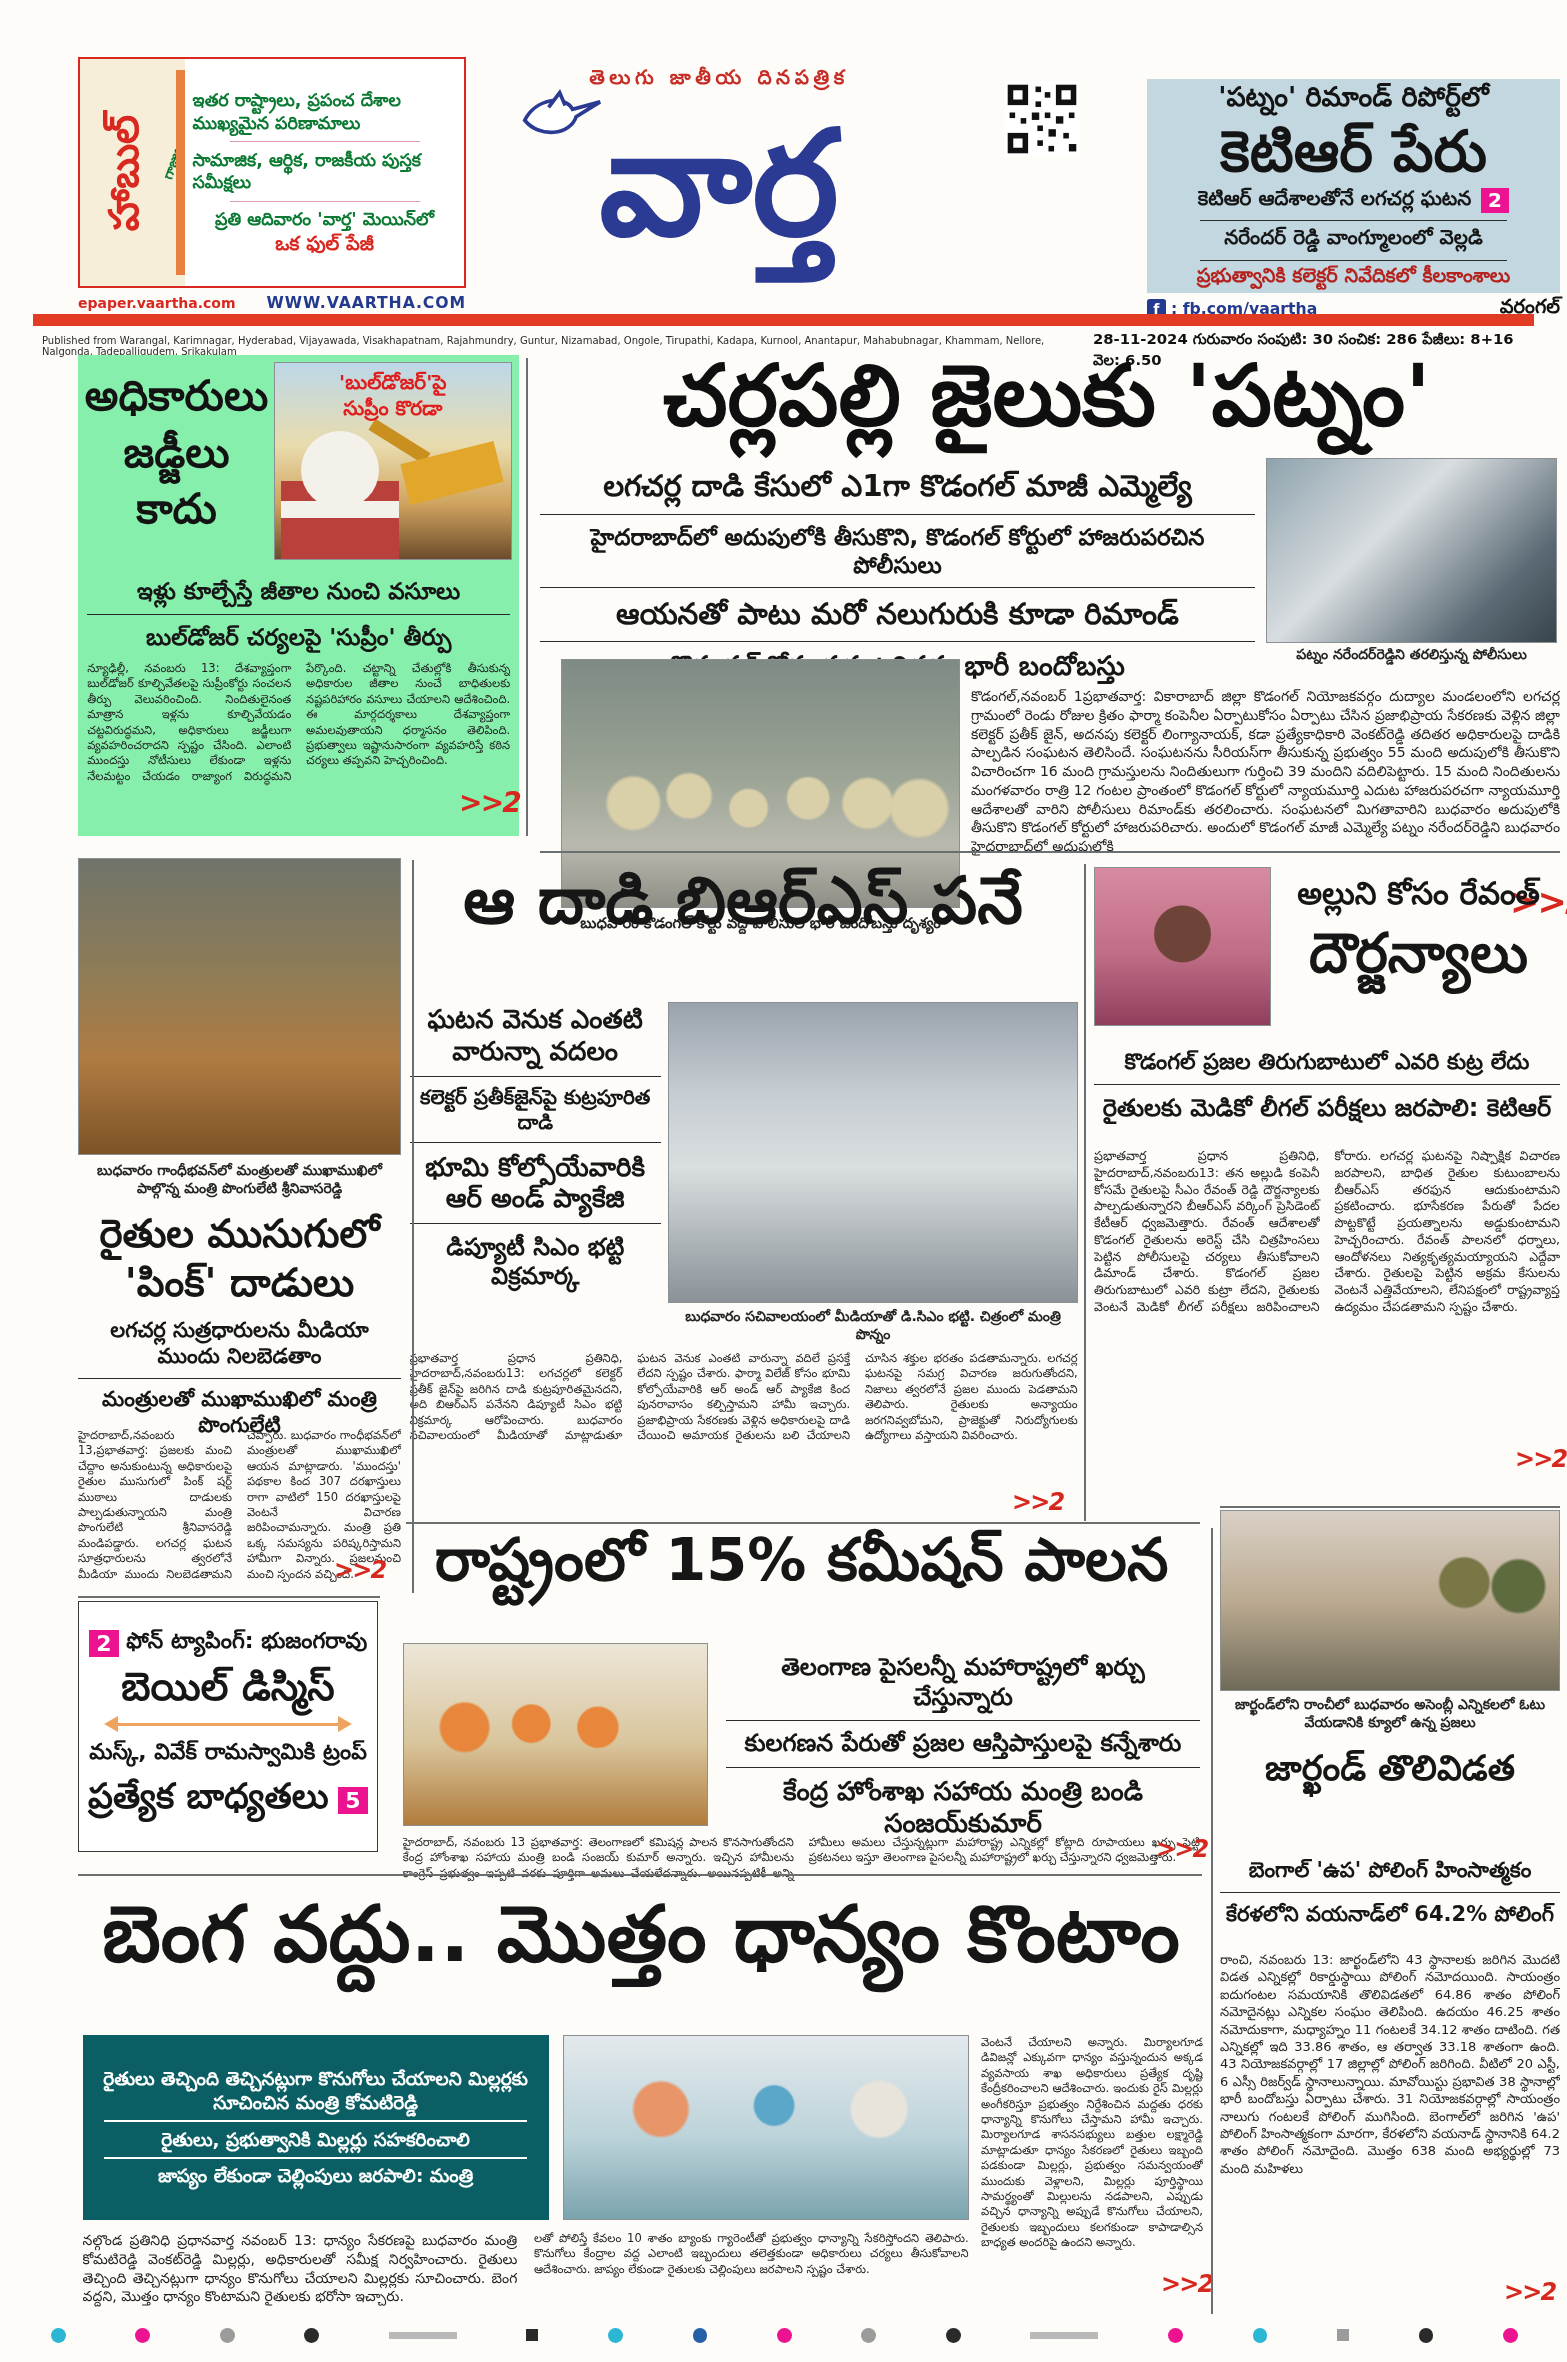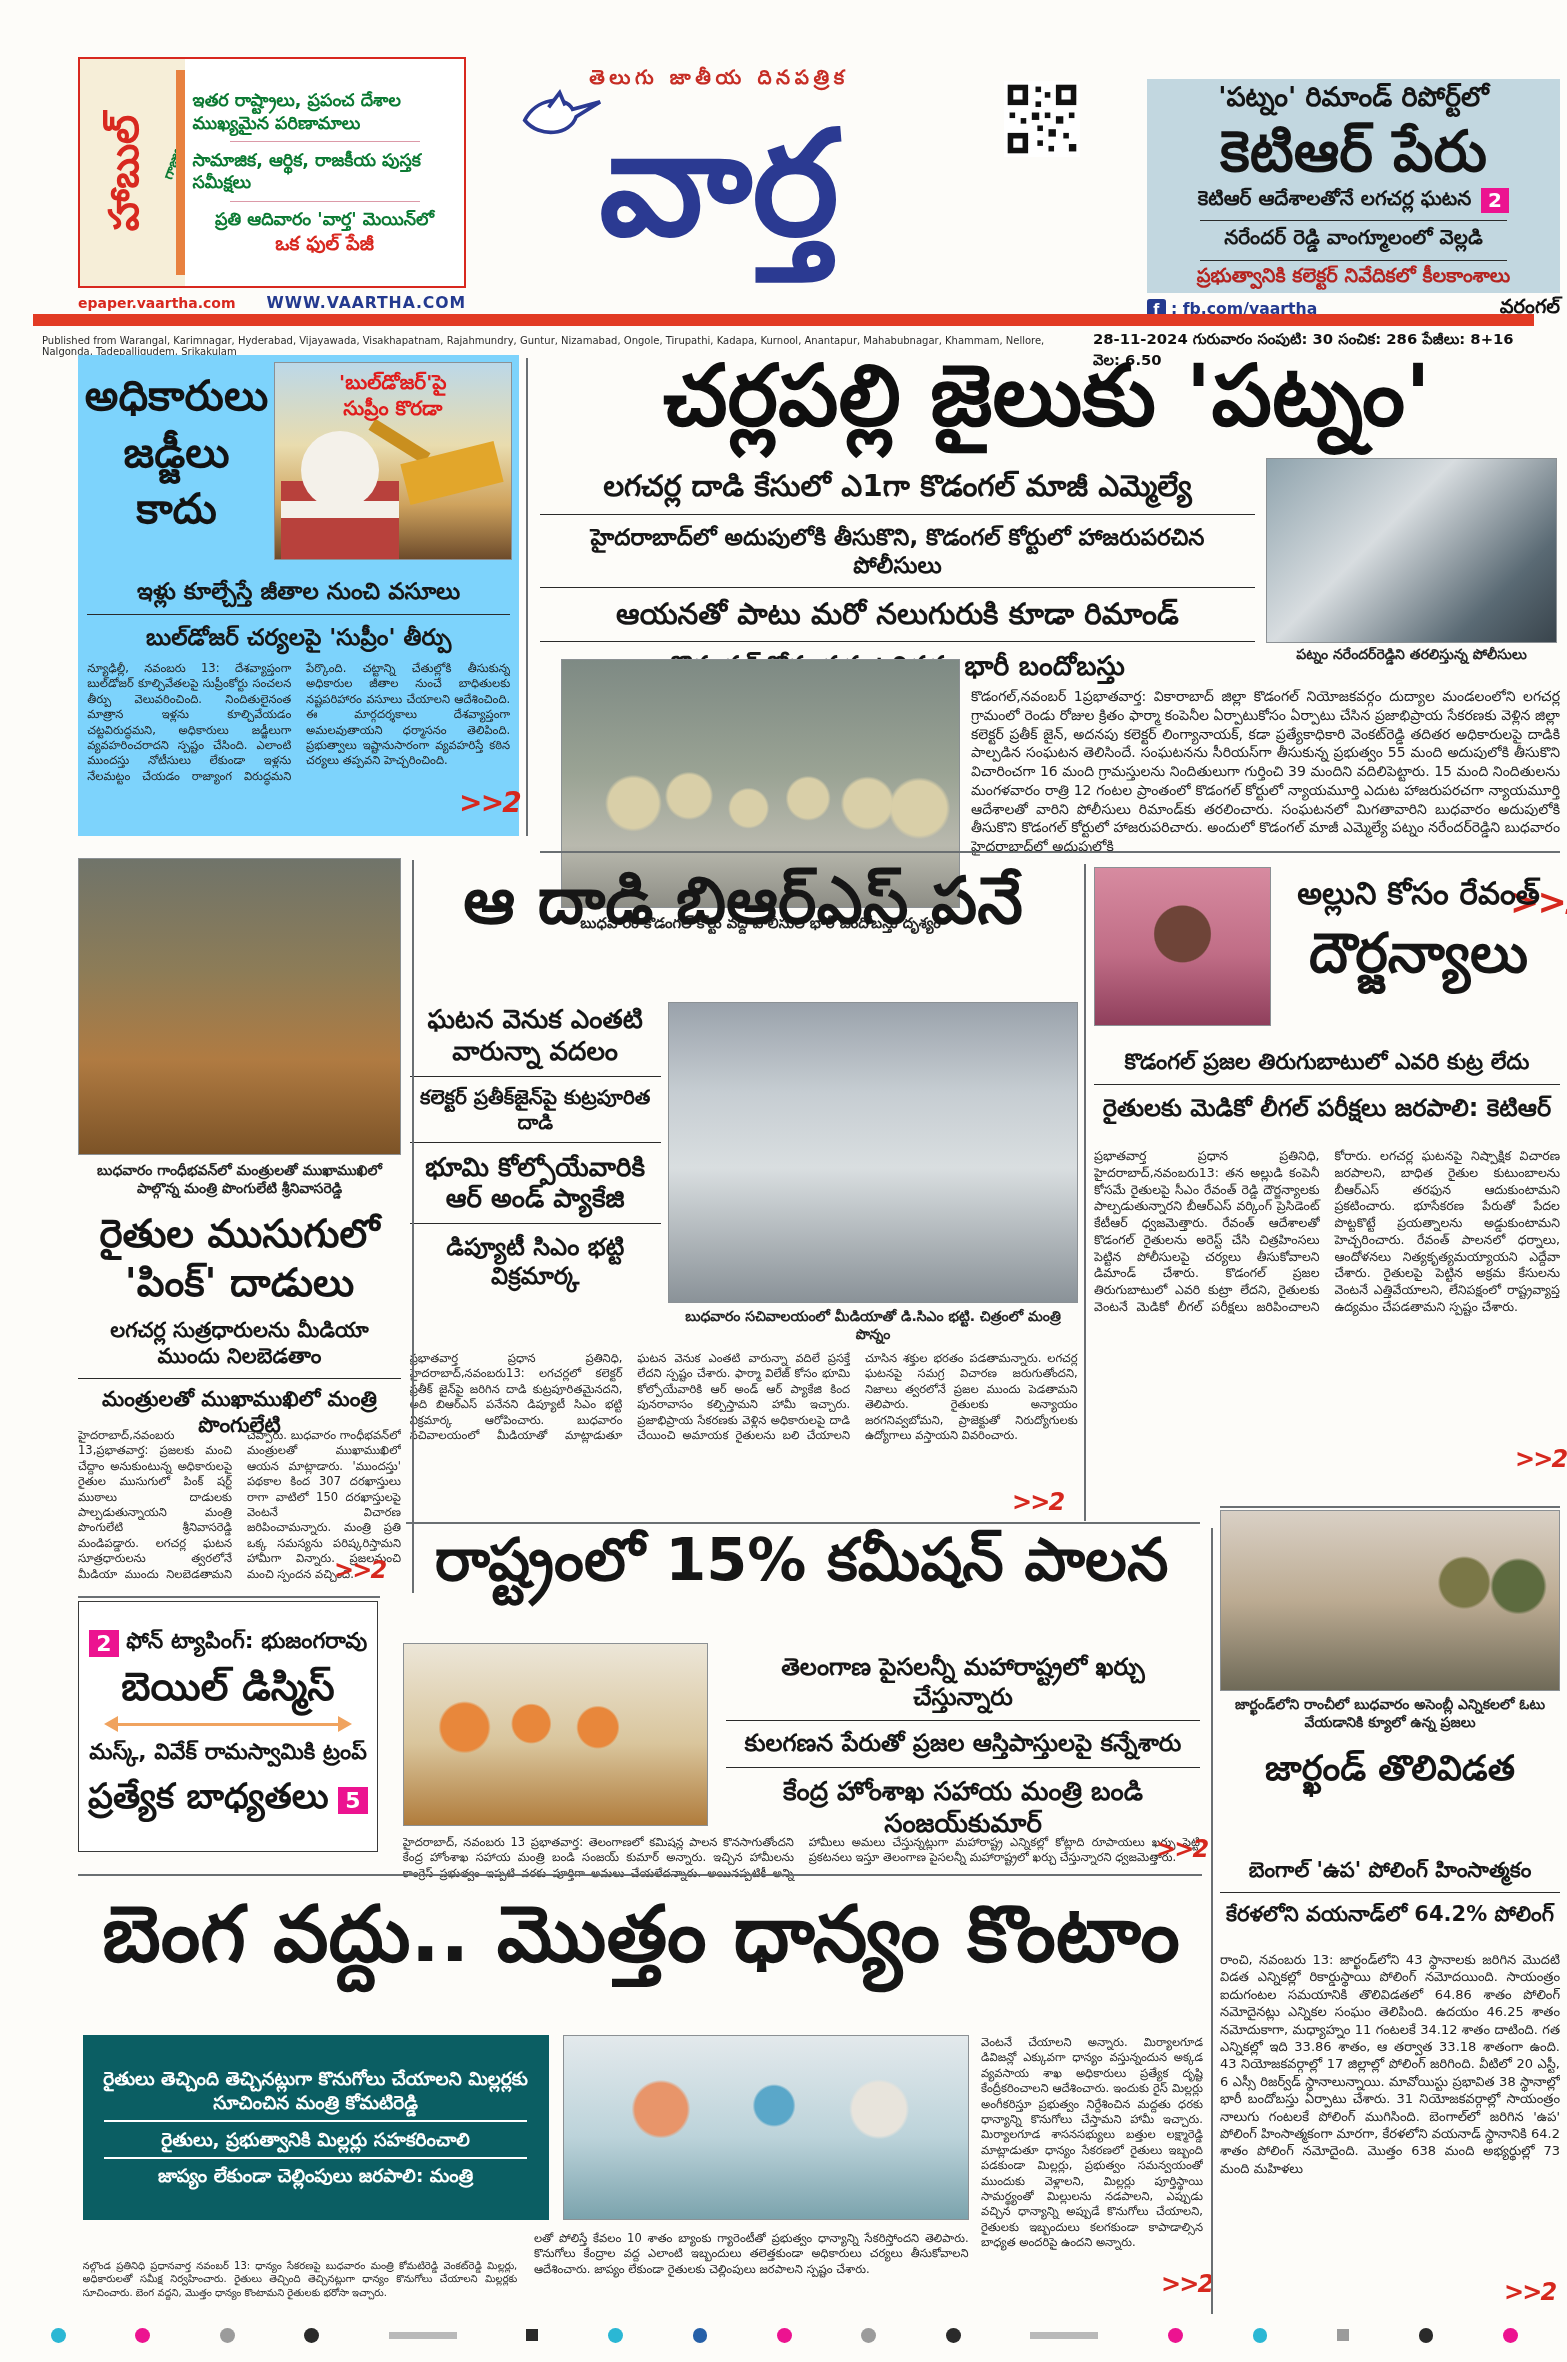--- a/index.html
+++ b/index.html
@@ -44,21 +44,21 @@
   .site{color:#243a8f;font-weight:800;font-size:15.7px;letter-spacing:0.9px;}
   .under-tr{left:1147px;top:295px;width:413px;display:flex;justify-content:space-between;align-items:center;}
   .fbrow{color:#243a8f;font-weight:700;font-size:15.7px;display:flex;align-items:center;gap:5.5px;}
   .fbicon{background:#243a8f;color:#fff;width:18.5px;height:18.5px;display:inline-flex;align-items:center;justify-content:center;font-weight:800;border-radius:2.8px;font-size:14px;}
   .edition{color:#111;font-weight:800;font-size:19.4px;}
   .redbar{left:33px;top:314px;width:1501px;height:12px;background:#e23b24;}
   .publine{left:42px;top:330px;width:1484px;display:flex;justify-content:space-between;align-items:baseline;}
   .publishers{font-size:10px;color:#2b2b2b;}
   .dateline{font-size:14.8px;font-weight:800;color:#111;}
   
-  .bz{left:78px;top:355px;width:441px;height:481px;background:#7dd3fc;}
+  .bz{left:78px;top:355px;width:441px;height:481px;background:#86efac;}
   .bz-head{position:absolute;left:5.5px;top:13px;width:186px;text-align:center;font-weight:800;color:#131313;font-size:42px;line-height:1.35;}
   .bz-photo{position:absolute;left:196px;top:7.4px;width:238px;height:198px;right:7.4px;width:auto;background:linear-gradient(180deg,#bcd8e8 0%,#e9dcae 42%,#cfa35e 72%,#6d4b2b 100%);overflow:hidden;}
   .bz-ovl{position:relative;z-index:3;color:#e01c1c;font-weight:800;font-size:20px;text-align:center;margin-top:5.5px;line-height:1.3;}
   .sc-dome{position:absolute;left:26px;top:68px;width:78px;height:78px;border-radius:50%;background:#f4f1ea;z-index:1;}
   .sc-base{position:absolute;left:5.5px;top:118px;width:118px;height:79px;background:#b8413c;z-index:0;}
   .sc-band{position:absolute;left:5.5px;top:138px;width:118px;height:16.6px;background:#f4f1ea;z-index:2;}
   .digger{position:absolute;right:11px;top:89px;width:96px;height:42px;background:#e2a62b;transform:rotate(-14deg);z-index:1;}
   .digger-arm{position:absolute;right:79px;top:72px;width:65px;height:13px;background:#c98f1f;transform:rotate(32deg);z-index:1;}
   .bz-sub{position:absolute;left:9.2px;top:214px;width:423px;}
   .bz-body{position:absolute;left:9.2px;top:306px;width:423px;height:164px;font-size:11.5px;}
@@ -351,21 +351,21 @@
     <div class="teal">
       <div class="t">రైతులు తెచ్చింది తెచ్చినట్లుగా కొనుగోలు చేయాలని మిల్లర్లకు సూచించిన మంత్రి కోమటిరెడ్డి</div>
       <div class="tdiv"></div>
       <div class="t">రైతులు, ప్రభుత్వానికి మిల్లర్లు సహకరించాలి</div>
       <div class="tdiv"></div>
       <div class="t">జాప్యం లేకుండా చెల్లింపులు జరపాలి: మంత్రి</div>
     </div>
     <div class="bg-photo photo"></div>
     <div class="bg-col3 body-txt">వెంటనే చేయాలని అన్నారు. మిర్యాలగూడ డివిజన్లో ఎక్కువగా ధాన్యం వస్తున్నందున అక్కడ వ్యవసాయ శాఖ అధికారులు ప్రత్యేక దృష్టి కేంద్రీకరించాలని ఆదేశించారు. ఇందుకు రైస్ మిల్లర్లు అంగీకరిస్తూ ప్రభుత్వం నిర్దేశించిన మద్దతు ధరకు ధాన్యాన్ని కొనుగోలు చేస్తామని హామీ ఇచ్చారు. మిర్యాలగూడ శాసనసభ్యులు బత్తుల లక్ష్మారెడ్డి మాట్లాడుతూ ధాన్యం సేకరణలో రైతులు ఇబ్బంది పడకుండా మిల్లర్లు, ప్రభుత్వం సమన్వయంతో ముందుకు వెళ్లాలని, మిల్లర్లు పూర్తిస్థాయి సామర్థ్యంతో మిల్లులను నడపాలని, ఎప్పుడు వచ్చిన ధాన్యాన్ని అప్పుడే కొనుగోలు చేయాలని, రైతులకు ఇబ్బందులు కలగకుండా కాపాడాల్సిన బాధ్యత అందరిపై ఉందని అన్నారు.</div>
     <div class="bg-body" style="display:flex;gap:16.6px;">
-      <div class="body-txt" style="flex:1;font-size:10px;margin-top:28px;">నల్గొండ ప్రతినిధి ప్రధానవార్త నవంబర్ 13: ధాన్యం సేకరణపై బుధవారం మంత్రి కోమటిరెడ్డి వెంకట్‌రెడ్డి మిల్లర్లు, అధికారులతో సమీక్ష నిర్వహించారు. రైతులు తెచ్చింది తెచ్చినట్లుగా ధాన్యం కొనుగోలు చేయాలని మిల్లర్లకు సూచించారు. బెంగ వద్దని, మొత్తం ధాన్యం కొంటామని రైతులకు భరోసా ఇచ్చారు.</div>
+      <div class="body-txt" style="flex:1;font-size:14px;">నల్గొండ ప్రతినిధి ప్రధానవార్త నవంబర్ 13: ధాన్యం సేకరణపై బుధవారం మంత్రి కోమటిరెడ్డి వెంకట్‌రెడ్డి మిల్లర్లు, అధికారులతో సమీక్ష నిర్వహించారు. రైతులు తెచ్చింది తెచ్చినట్లుగా ధాన్యం కొనుగోలు చేయాలని మిల్లర్లకు సూచించారు. బెంగ వద్దని, మొత్తం ధాన్యం కొంటామని రైతులకు భరోసా ఇచ్చారు.</div>
       <div class="body-txt" style="flex:1;font-size:11.5px;">లతో పోలిస్తే కేవలం 10 శాతం బ్యాంకు గ్యారెంటీతో ప్రభుత్వం ధాన్యాన్ని సేకరిస్తోందని తెలిపారు. కొనుగోలు కేంద్రాల వద్ద ఎలాంటి ఇబ్బందులు తలెత్తకుండా అధికారులు చర్యలు తీసుకోవాలని ఆదేశించారు. జాప్యం లేకుండా రైతులకు చెల్లింపులు జరపాలని స్పష్టం చేశారు.</div>
     </div>
   </div>
   <span class="abs jump" style="left:1161px;top:2270px;font-size:24px;">&gt;&gt;2</span>
 
   <div class="vr" style="left:526px;top:358px;height:478px;"></div>
   <div class="vr" style="left:412px;top:860px;height:733px;"></div>
   <div class="vr" style="left:1084px;top:864px;height:657px;"></div>
   <div class="vr" style="left:1211px;top:1528px;height:786px;"></div>
   <div class="hrule" style="left:540px;top:851px;width:1020px;"></div>

